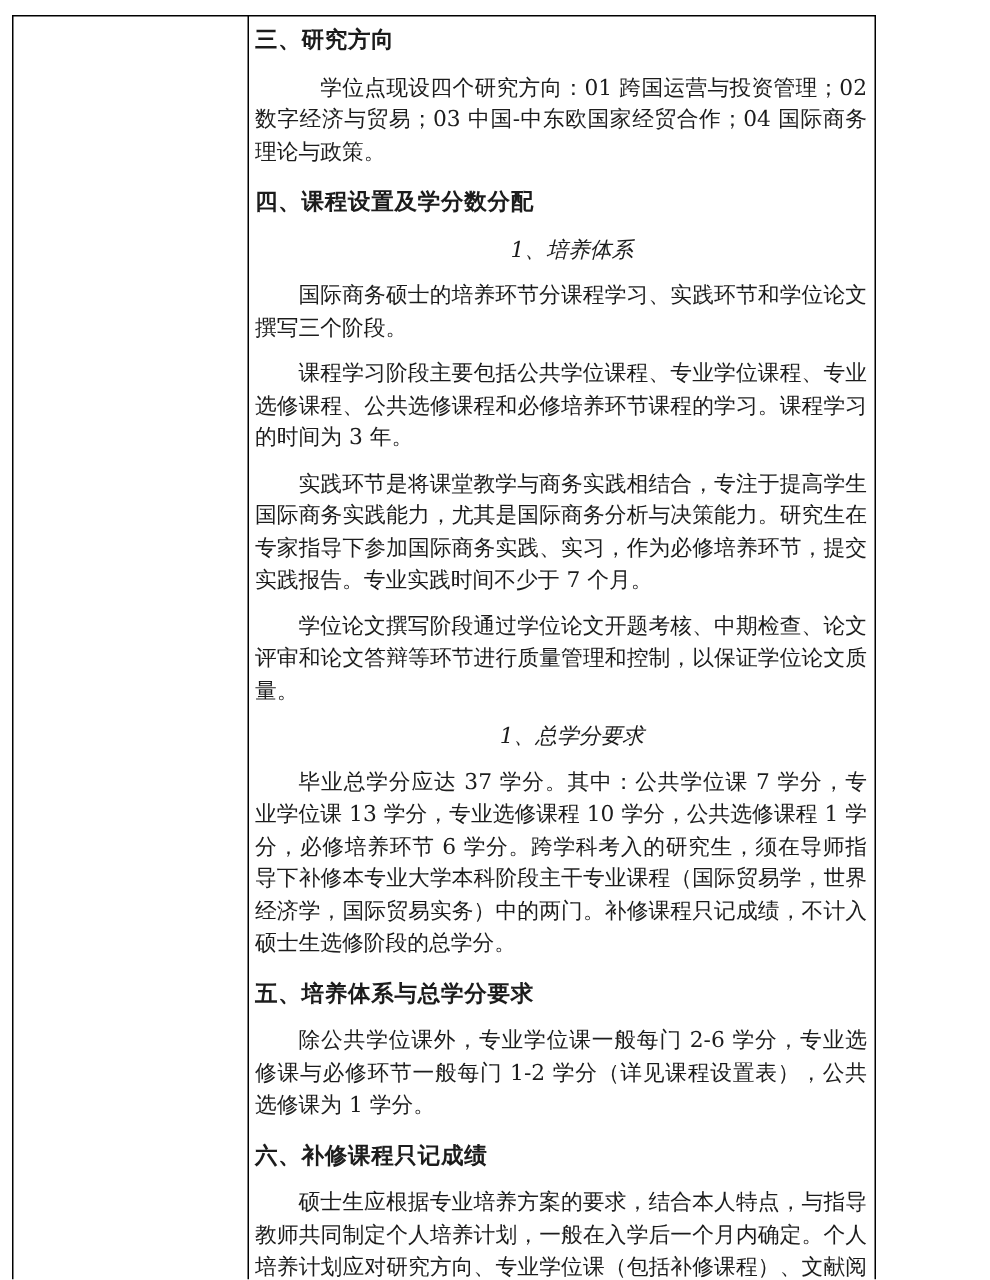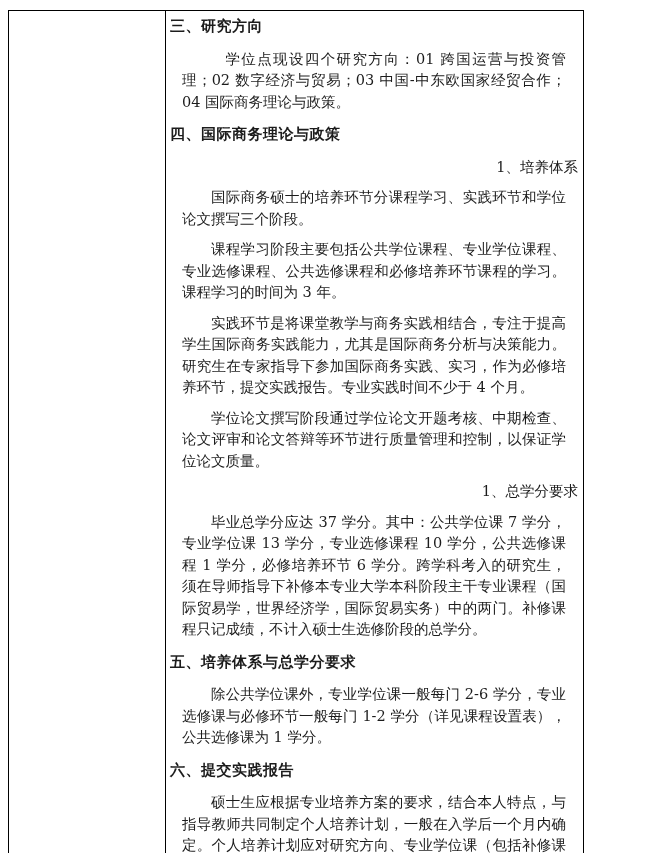--- a/index.html
+++ b/index.html
@@ -43,53 +43,54 @@
   .blk-heading {
     font-weight: bold;
     font-size: 15px;
     margin: 11px 0;
     text-align: left;
     letter-spacing: 0.5px;
   }
   .blk-sub {
     margin: 9px 0;
     text-indent: 1em;
-    text-align: right;
+    text-align: center;
+    font-style: italic;
   }
   .blk-para {
-    margin: 9px 12px;
+    margin: 9px 0;
     text-indent: 2em;
     text-align: justify;
   }
   .blk-para.indent-3 {
     text-indent: 3em;
   }
   td.content-cell > :first-child { margin-top: 0; }
   td.content-cell > :last-child { margin-bottom: 0; }
 </style>
 </head>
 <body>
 
 <div class="page">
   <table class="doc-table">
     <tbody>
       <tr>
         <td class="left-cell"></td>
         <td class="content-cell" id="content-cell">
             <div class="blk-heading">三、研究方向</div>
             <div class="blk-para indent-3">学位点现设四个研究方向：01 跨国运营与投资管理；02 数字经济与贸易；03 中国-中东欧国家经贸合作；04 国际商务理论与政策。</div>
-            <div class="blk-heading">四、国际商务理论与政策</div>
+            <div class="blk-heading">四、课程设置及学分数分配</div>
             <div class="blk-sub">1、培养体系</div>
             <div class="blk-para">国际商务硕士的培养环节分课程学习、实践环节和学位论文撰写三个阶段。</div>
             <div class="blk-para">课程学习阶段主要包括公共学位课程、专业学位课程、专业选修课程、公共选修课程和必修培养环节课程的学习。课程学习的时间为 3 年。</div>
-            <div class="blk-para">实践环节是将课堂教学与商务实践相结合，专注于提高学生国际商务实践能力，尤其是国际商务分析与决策能力。研究生在专家指导下参加国际商务实践、实习，作为必修培养环节，提交实践报告。专业实践时间不少于 4 个月。</div>
+            <div class="blk-para">实践环节是将课堂教学与商务实践相结合，专注于提高学生国际商务实践能力，尤其是国际商务分析与决策能力。研究生在专家指导下参加国际商务实践、实习，作为必修培养环节，提交实践报告。专业实践时间不少于 7 个月。</div>
             <div class="blk-para">学位论文撰写阶段通过学位论文开题考核、中期检查、论文评审和论文答辩等环节进行质量管理和控制，以保证学位论文质量。</div>
             <div class="blk-sub">1、总学分要求</div>
             <div class="blk-para">毕业总学分应达 37 学分。其中：公共学位课 7 学分，专业学位课 13 学分，专业选修课程 10 学分，公共选修课程 1 学分，必修培养环节 6 学分。跨学科考入的研究生，须在导师指导下补修本专业大学本科阶段主干专业课程（国际贸易学，世界经济学，国际贸易实务）中的两门。补修课程只记成绩，不计入硕士生选修阶段的总学分。</div>
             <div class="blk-heading">五、培养体系与总学分要求</div>
             <div class="blk-para">除公共学位课外，专业学位课一般每门 2-6 学分，专业选修课与必修环节一般每门 1-2 学分（详见课程设置表），公共选修课为 1 学分。</div>
-            <div class="blk-heading">六、提交实践报告</div>
+            <div class="blk-heading">六、补修课程只记成绩</div>
             <div class="blk-para">硕士生应根据专业培养方案的要求，结合本人特点，与指导教师共同制定个人培养计划，一般在入学后一个月内确定。个人培养计划应对研究方向、专业学位课（包括补修课程）、文献阅读及综述、科学研究、实践环节等做出计划或规定。个人培养计划制定及变更须经所属学位点负责人审批，由学院存档、管理，并同时报研究生院备案。</div>
           </td>
       </tr>
     </tbody>
   </table>
 </div>
 
 </body></html>

